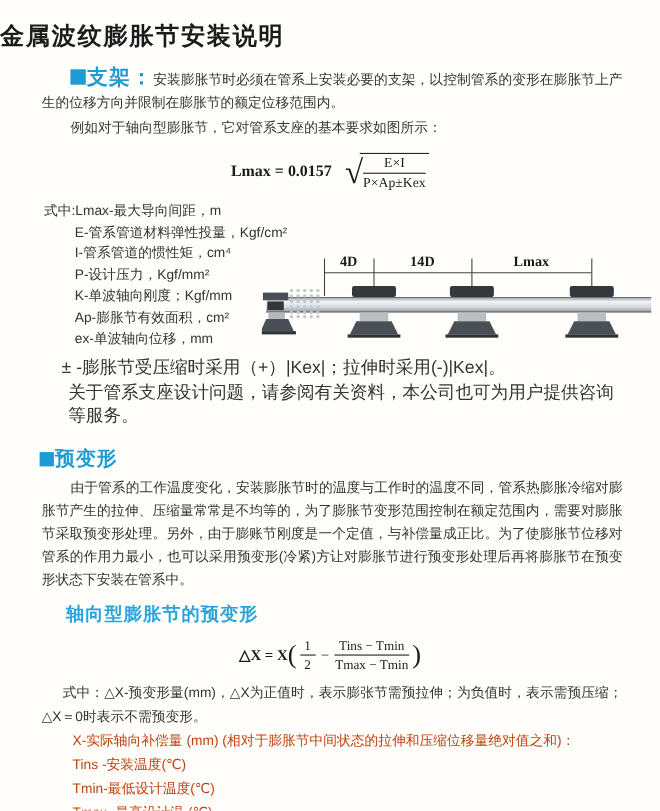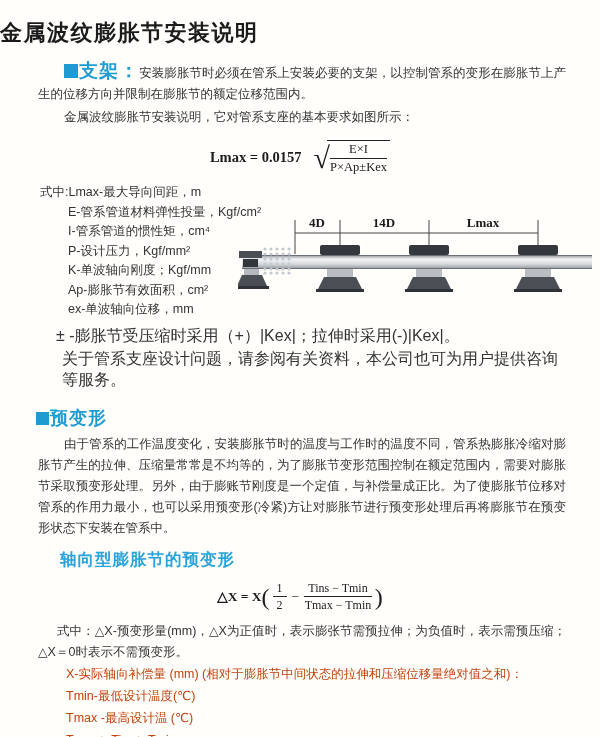--- a/index.html
+++ b/index.html
@@ -65,21 +65,21 @@
     color: #1b1b1b;
   }
   .f1-lhs { font-weight: bold; font-size: 14.5px; vertical-align: middle; }
   .root { display: inline-flex; align-items: flex-start; margin-left: 8px; vertical-align: middle; }
   .rad  { font-size: 30px; line-height: 30px; font-weight: 400; transform: translateY(3px); }
   .root .frac { border-top: 1.6px solid #222; font-size: 12.5px; margin-left: -3px; padding: 1px 3px 0 3px; }
   
   .defs-wrap { position: relative; margin: 2px 0 0 40px; min-height: 140px; }
   .def-line { font-size: 12.5px; line-height: 19.5px; color: #333; }
   .def-line.ind { margin-left: 28px; }
-  .diagram-wrap { position: absolute; right: 4px; top: 26px; width: 358px; height: 98px; }
+  .diagram-wrap { position: absolute; right: 4px; top: 42px; width: 358px; height: 98px; }
   .note { font-size: 16px; line-height: 21px; color: #333; }
   .note.pm  { margin: 2px 0 0 56px; }
   .note.svc { margin: 2px 34px 0 62px; }
   
   .sec-block {
     margin: 16px 0 4px 36px;
     color: #1E9CD2;
     font-size: 18px;
     font-weight: 600;
     letter-spacing: 1px;
@@ -113,21 +113,21 @@
 </head>
 <body>
 
 <div class="page">
 
   <h1 class="title">金属波纹膨胀节安装说明</h1>
 
   <p class="para first">
     <span class="sec-inline"><span class="sq"></span><span>支架：</span></span><span>安装膨胀节时必须在管系上安装必要的支架，以控制管系的变形在膨胀节上产生的位移方向并限制在膨胀节的额定位移范围内。</span>
   </p>
-  <p class="para ex">金属波纹膨胀节安装说明，它对管系支座的基本要求如图所示：</p>
+  <p class="para ex">例如对于轴向型膨胀节，它对管系支座的基本要求如图所示：</p>
 
   <div class="formula1">
     <span class="f1-lhs">Lmax = 0.0157</span>
     <span class="root">
       <span class="rad">√</span>
       <span class="frac ital">
         <span class="num">E×I</span>
         <span class="den">P×Ap±Kex</span>
       </span>
     </span>
@@ -244,17 +244,18 @@
         <span class="num">1</span>
         <span class="den">2</span>
       </span><span class="f-min">−</span><span class="frac ital">
         <span class="num">Tins − Tmin</span>
         <span class="den">Tmax − Tmin</span>
       </span><span class="paren">)</span>
   </div>
 
   <p class="para axial-where">式中：△X-预变形量(mm)，△X为正值时，表示膨张节需预拉伸；为负值时，表示需预压缩；△X＝0时表示不需预变形。</p>
   <div class="line-item">X-实际轴向补偿量 (mm) (相对于膨胀节中间状态的拉伸和压缩位移量绝对值之和)：</div>
+  <div class="line-item">Tins -安装温度(℃)</div>
   <div class="line-item">Tmin-最低设计温度(℃)</div>
   <div class="line-item">Tmax -最高设计温  (℃)</div>
   <div class="line-item">Tmax &gt; Tins ≥ Tmin</div>
 
 </div>
 
 </body></html>

